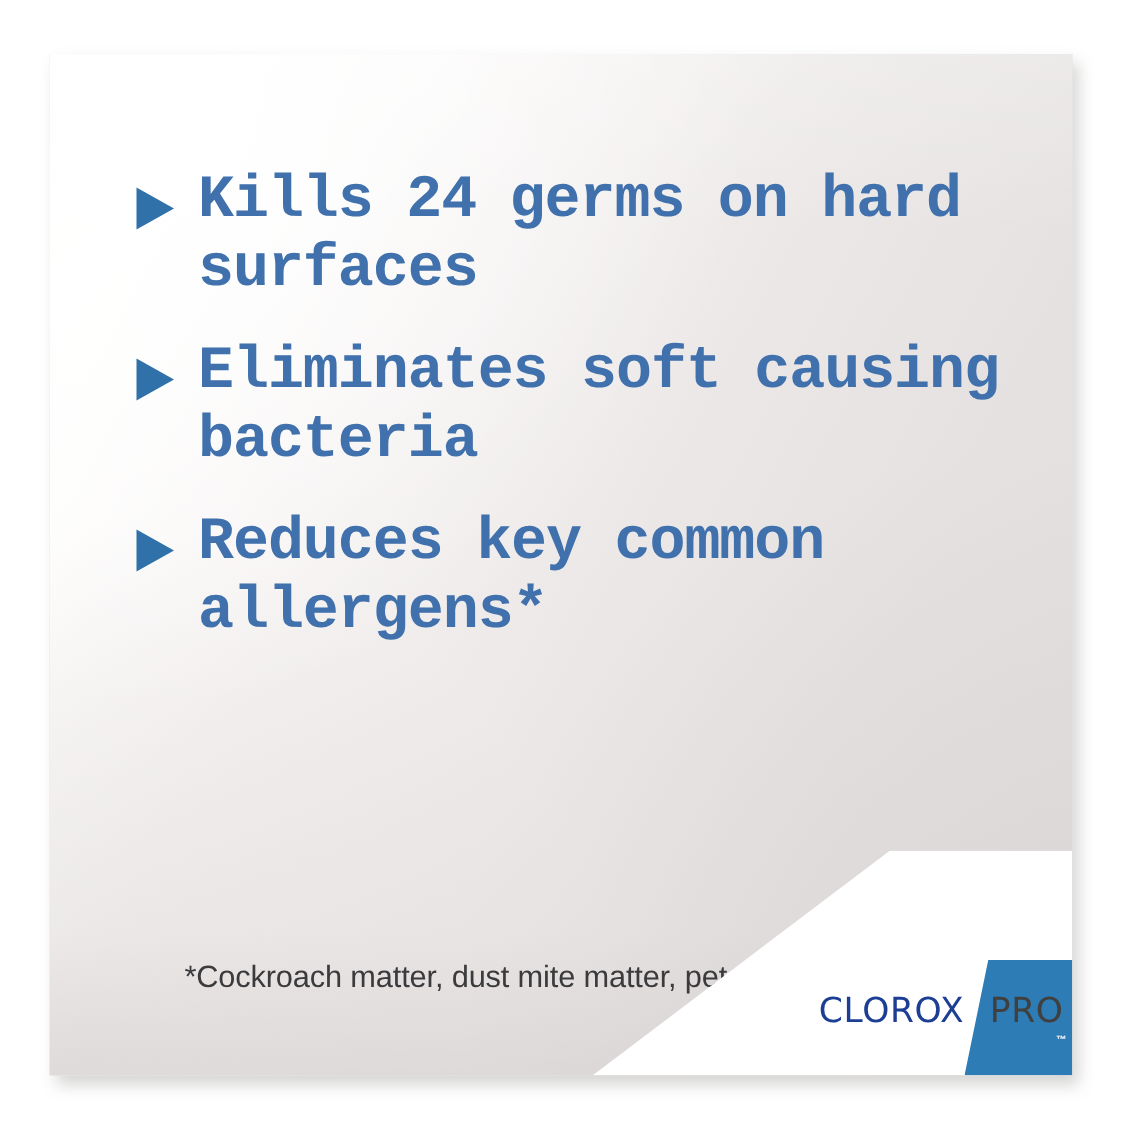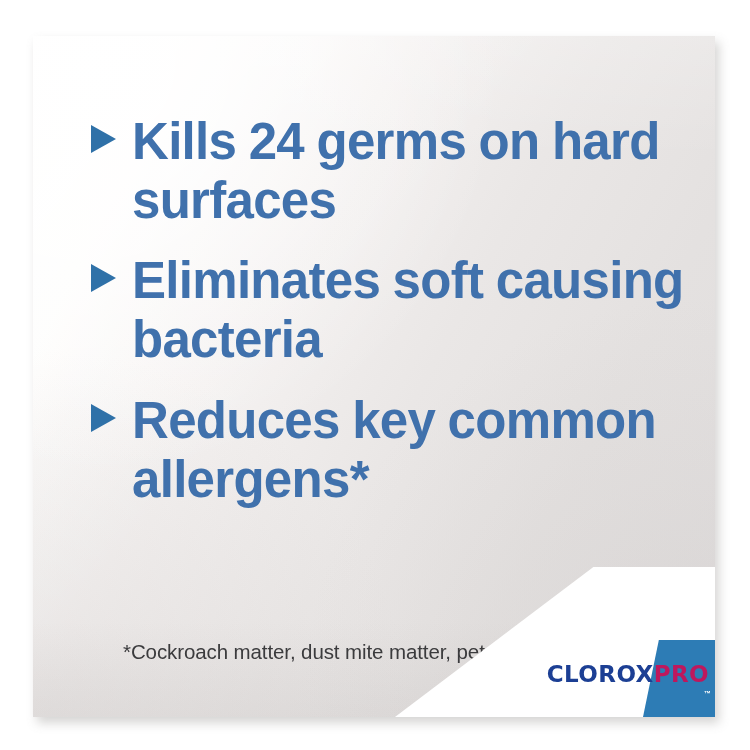--- a/index.html
+++ b/index.html
@@ -100,23 +100,23 @@
     height: 30px;
     margin-top: 12px;
     margin-right: 15px;
     position: relative;
   }
   .bullet-marker svg { display: block; }
 
   .bullet-text {
     flex: 1 1 auto;
     color: #4071ac;
-    font-family: Liberation Sans, sans-serif;
+    font-family: Liberation Mono, monospace;
     font-weight: bold;
-    font-size: 51px;
+    font-size: 40px;
     line-height: 1.16;
     letter-spacing: -0.7px;
     word-spacing: -1px;
   }
 
   .footnote {
     position: absolute;
     left: 90px;
     top: 604px;
     color: #3b3b3d;
@@ -155,27 +155,28 @@
     background: #2d7cb5;
     clip-path: polygon(22% 0%, 100% 0%, 100% 100%, 0% 100%);
   }
   #brand-lockup .wordmark {
     position: absolute;
     right: 6px;
     bottom: 31px;
     display: flex;
     align-items: baseline;
     font-family: "DejaVu Sans", "Liberation Sans", sans-serif;
-    font-weight: bold;
+    font-weight: normal;
     font-size: 23px;
     letter-spacing: 0.4px;
     line-height: 1;
+    gap: 17px;
   }
   #brand-lockup .wm-clorox { color: #1c3f94; }
-  #brand-lockup .wm-pro { color: #be185d; }
+  #brand-lockup .wm-pro { color: #404040; }
   #brand-lockup .wm-tm {
     position: absolute;
     right: 4px;
     bottom: 20px;
     color: #ffffff;
     font-family: "Liberation Sans", sans-serif;
     font-size: 7px;
     font-weight: bold;
     line-height: 1;
   }

